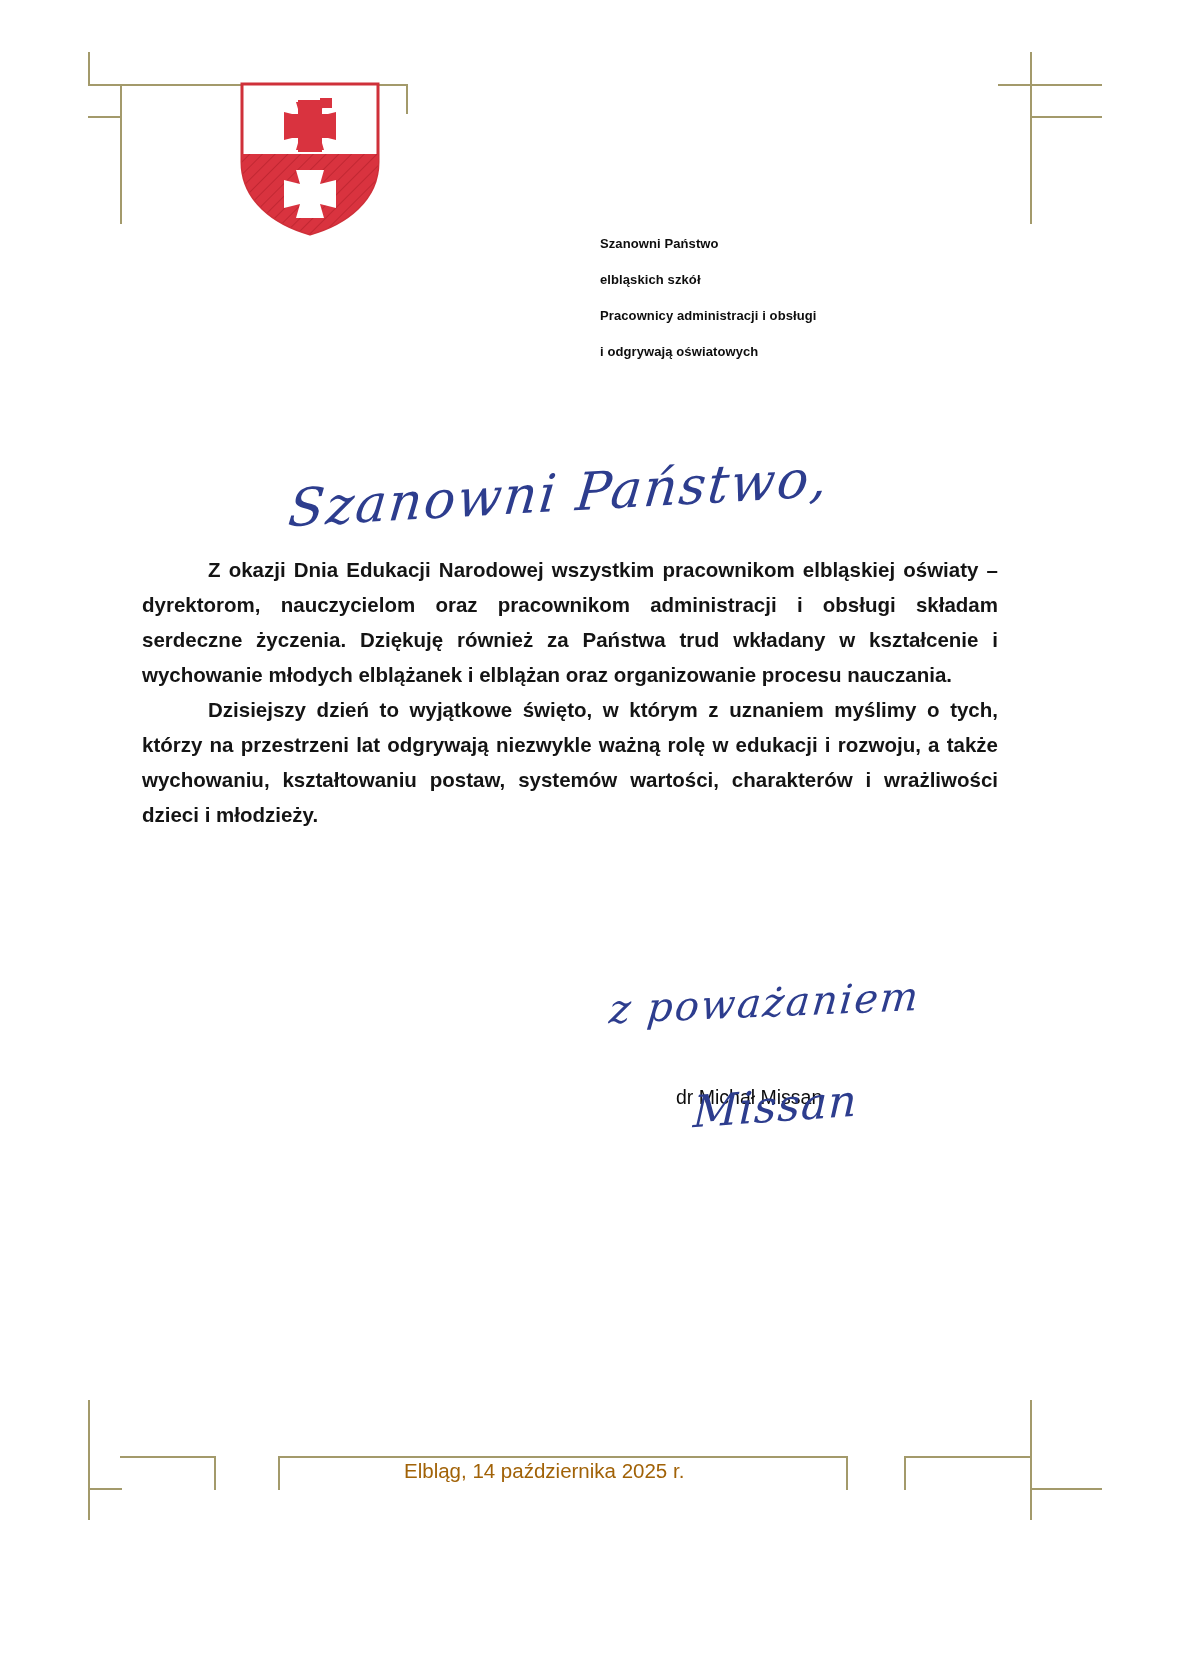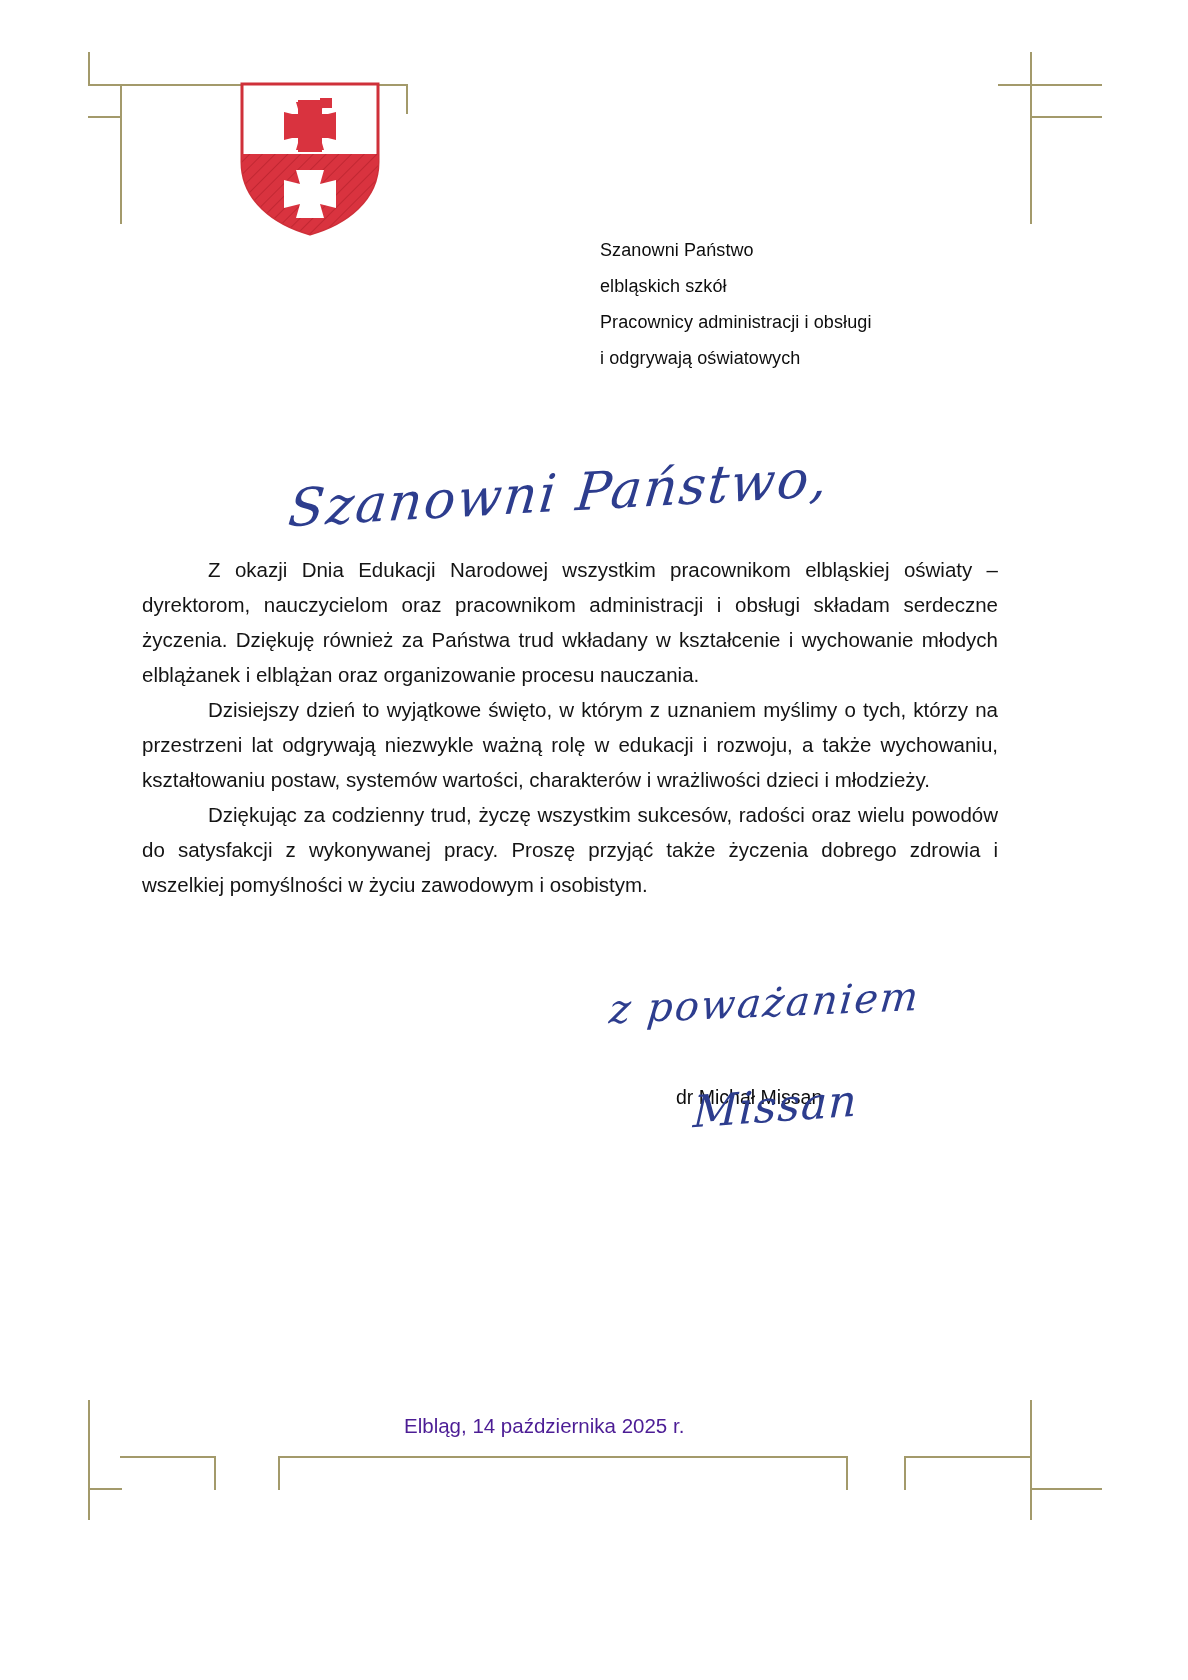--- a/index.html
+++ b/index.html
@@ -30,24 +30,24 @@
     left: 236px;
     top: 78px;
     width: 148px;
     height: 160px;
   }
 
   
   .addressee {
     position: absolute;
     left: 600px;
-    top: 232px;
+    top: 226px;
     width: 440px;
-    font-size: 18px;
-    font-weight: normal;
+    font-size: 13px;
+    font-weight: bold;
     line-height: 36px;
     letter-spacing: 0.1px;
     color: #0d0d0d;
   }
 
   
   .handwriting {
     position: absolute;
     color: #2d3d8e;
     font-family: "DejaVu Serif", serif;
@@ -82,20 +82,21 @@
   .body-text {
     position: absolute;
     left: 142px;
     top: 552px;
     width: 856px;
     font-size: 20.5px;
     line-height: 35px;
     text-align: justify;
     text-justify: inter-word;
     color: #141414;
+    font-weight: bold;
   }
   .body-text p {
     margin: 0;
     text-indent: 66px;
   }
 
   
   .sign-block {
     position: absolute;
     left: 676px;
@@ -105,23 +106,23 @@
     font-weight: normal;
     line-height: 70px;
     color: #0d0d0d;
     z-index: 3;
   }
 
   
   .footer {
     position: absolute;
     left: 404px;
-    top: 1414px;
+    top: 1459px;
     font-size: 20.5px;
-    color: #4c1d95;
+    color: #a16207;
   }
 </style>
 </head>
 <body>
 
 <div class="frame-line h" style="left:88px; top:84px; width:320px;"></div>
 <div class="frame-line v" style="left:88px; top:52px; height:32px;"></div>
 <div class="frame-line v" style="left:120px; top:84px; height:140px;"></div>
 <div class="frame-line h" style="left:88px; top:116px; width:32px;"></div>
 <div class="frame-line v" style="left:406px; top:84px; height:30px;"></div>
@@ -181,21 +182,20 @@
   <div>elbląskich szkół</div>
   <div>Pracownicy administracji i obsługi</div>
   <div>i odgrywają oświatowych</div>
 </div>
 
 <div class="handwriting" id="salutation-hw">Szanowni Państwo,</div>
 
 <div class="body-text">
   <p>Z okazji Dnia Edukacji Narodowej wszystkim pracownikom elbląskiej oświaty – dyrektorom, nauczycielom oraz pracownikom administracji i obsługi składam serdeczne życzenia. Dziękuję również za Państwa trud wkładany w kształcenie i wychowanie młodych elblążanek i elblążan oraz organizowanie procesu nauczania.</p>
   <p>Dzisiejszy dzień to wyjątkowe święto, w którym z uznaniem myślimy o tych, którzy na przestrzeni lat odgrywają niezwykle ważną rolę w edukacji i rozwoju, a także wychowaniu, kształtowaniu postaw, systemów wartości, charakterów i wrażliwości dzieci i młodzieży.</p>
-  <p>Dziękując za codzienny trud, życzę wszystkim sukcesów, radości oraz wielu powodów do satysfakcji z wykonywanej pracy. Proszę przyjąć także życzenia dobrego zdrowia i wszelkiej pomyślności w życiu zawodowym i osobistym.</p>
 </div>
 
 <div class="handwriting" id="closing-hw">z poważaniem</div>
 
 <div class="sign-block">
   <div>dr Michał Missan</div>
 </div>
 
 <div class="handwriting" id="signature-hw">Missan</div>
 

